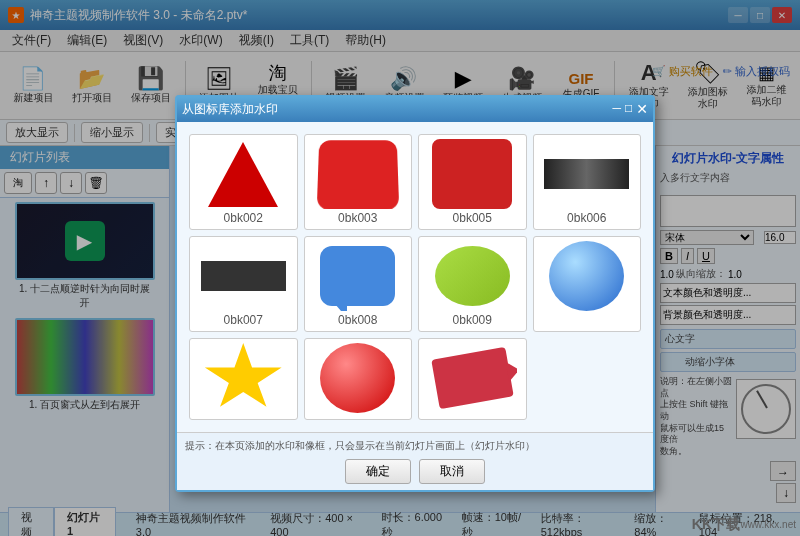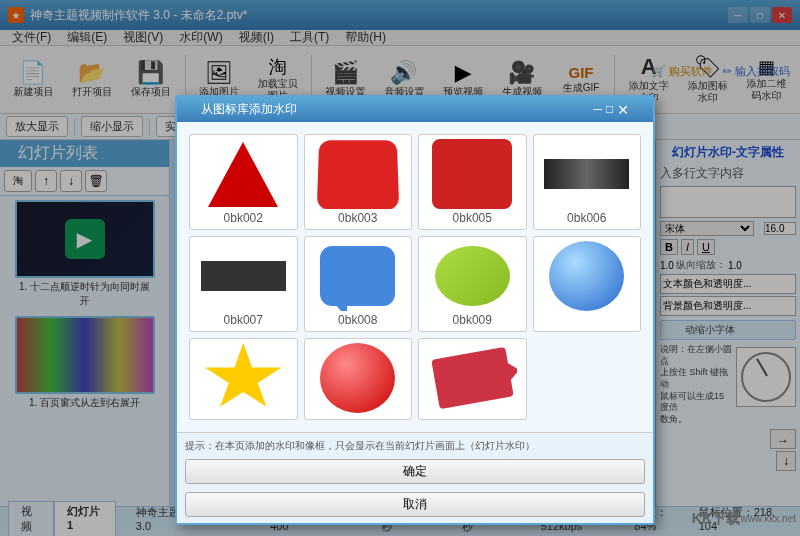--- a/index.html
+++ b/index.html
@@ -6,21 +6,21 @@
     body { font-family: 'Microsoft YaHei', SimSun, Arial, sans-serif; font-size: 12px; background: #d4e8f7; width: 800px; height: 536px; overflow: hidden; }
 
     
     .title-bar { background: linear-gradient(to bottom, #5ba8d8, #3a7fba); height: 30px; display: flex; align-items: center; padding: 0 8px; color: white; font-size: 13px; }
     .title-bar-icon { width: 16px; height: 16px; background: #ff6600; border-radius: 2px; margin-right: 6px; display: flex; align-items: center; justify-content: center; font-size: 10px; color: white; }
     .title-text { flex: 1; font-size: 12px; }
     .title-controls { display: flex; gap: 2px; }
     .title-btn { width: 20px; height: 16px; background: rgba(255,255,255,0.2); border-radius: 2px; display: flex; align-items: center; justify-content: center; cursor: pointer; font-size: 10px; color: white; }
 
     
-    .menu-bar { background: #f0f0f0; height: 16px; display: flex; align-items: center; padding: 0 4px; border-bottom: 1px solid #ccc; }
+    .menu-bar { background: #f0f0f0; height: 22px; display: flex; align-items: center; padding: 0 4px; border-bottom: 1px solid #ccc; }
     .menu-item { padding: 2px 8px; cursor: pointer; font-size: 12px; color: #333; }
 
     
     .top-right { position: absolute; top: 30px; right: 10px; display: flex; align-items: center; gap: 4px; height: 22px; }
 
     
     .toolbar { background: #f5f5f5; height: 68px; display: flex; align-items: center; padding: 4px 6px; gap: 4px; border-bottom: 1px solid #ccc; flex-wrap: nowrap; overflow: hidden; }
     .tool-btn { display: flex; flex-direction: column; align-items: center; justify-content: center; width: 56px; height: 58px; cursor: pointer; border: 1px solid transparent; border-radius: 3px; padding: 2px; }
     .tool-btn .tb-icon { font-size: 22px; line-height: 1; }
     .tool-btn .tb-label { font-size: 10px; color: #333; text-align: center; margin-top: 2px; line-height: 1.2; }
@@ -29,47 +29,47 @@
     
     .toolbar2 { background: #eef5fb; height: 26px; display: flex; align-items: center; padding: 0 6px; gap: 4px; border-bottom: 1px solid #ccc; }
     .tb2-btn { padding: 2px 8px; border: 1px solid #bbb; border-radius: 3px; background: white; cursor: pointer; font-size: 11px; color: #333; }
     .tb2-sep { width: 1px; height: 18px; background: #ccc; margin: 0 2px; }
 
     
     .main-area { display: flex; height: calc(536px - 30px - 22px - 68px - 26px - 24px); background: #d4e8f7; }
 
     
     .left-panel { width: 170px; background: #e8f2fb; border-right: 1px solid #aac8e8; display: flex; flex-direction: column; }
-    .left-panel-header { background: #5ba8d8; color: white; font-size: 16px; padding: 3px 18px; display: flex; align-items: center; justify-content: space-between; }
+    .left-panel-header { background: #5ba8d8; color: white; font-size: 12px; padding: 3px 10px; display: flex; align-items: center; justify-content: space-between; }
     .left-panel-toolbar { display: flex; align-items: center; padding: 3px 4px; gap: 3px; border-bottom: 1px solid #aac8e8; background: #f0f7fd; }
     .lp-btn { width: 22px; height: 22px; border: 1px solid #aaa; border-radius: 3px; background: white; cursor: pointer; display: flex; align-items: center; justify-content: center; font-size: 12px; }
     .slide-list { flex: 1; overflow-y: auto; padding: 4px; }
     .slide-item { display: flex; flex-direction: column; align-items: center; margin-bottom: 8px; cursor: pointer; }
     .slide-thumb { width: 140px; height: 78px; border: 2px solid #7ec4e8; border-radius: 2px; overflow: hidden; background: #f0f0f0; display: flex; align-items: center; justify-content: center; }
     .slide-label { font-size: 10px; color: #333; margin-top: 2px; text-align: center; width: 140px; }
     .right-props { width: 145px; background: #f0f7fd; border-left: 1px solid #aac8e8; display: flex; flex-direction: column; padding: 4px; font-size: 11px; overflow: hidden; }
     .props-header { font-size: 12px; font-weight: bold; color: #1d4ed8; margin-bottom: 4px; text-align: center; }
     .props-section { background: #d8ecfa; border: 1px solid #aac8e8; border-radius: 2px; padding: 2px 4px; margin-bottom: 3px; font-size: 10px; color: #444; }
     .props-diagram { width: 60px; height: 60px; background: white; border: 1px solid #aaa; margin: 3px auto; display: flex; align-items: center; justify-content: center; position: relative; }
     .dial-circle { width: 50px; height: 50px; border-radius: 50%; border: 2px solid #888; position: relative; display: flex; align-items: center; justify-content: center; }
     .dial-line { position: absolute; width: 2px; height: 20px; background: #555; top: 2px; left: 50%; transform-origin: bottom center; transform: rotate(-30deg); }
 
     
     .modal-overlay { position: absolute; top: 0; left: 0; width: 100%; height: 100%; background: rgba(0,0,0,0.3); z-index: 100; display: flex; align-items: center; justify-content: center; }
     .modal { background: #f0f7fd; border: 2px solid #5ba8d8; border-radius: 4px; width: 480px; display: flex; flex-direction: column; box-shadow: 4px 4px 12px rgba(0,0,0,0.4); }
-    .modal-header { background: linear-gradient(to bottom, #5ba8d8, #3a7fba); color: white; padding: 4px 24px; display: flex; align-items: flex-end; justify-content: space-between; font-size: 12px; }
+    .modal-header { background: linear-gradient(to bottom, #5ba8d8, #3a7fba); color: white; padding: 4px 5px; display: flex; align-items: flex-start; justify-content: space-between; font-size: 12px; }
     .modal-close { cursor: pointer; font-size: 14px; color: white; }
     .modal-body { padding: 8px; }
     .icon-grid { display: grid; grid-template-columns: repeat(4, 1fr); gap: 6px; padding: 4px; }
     .icon-item { display: flex; flex-direction: column; align-items: center; cursor: pointer; border: 1px solid #ccc; border-radius: 3px; padding: 4px; background: white; }
     .icon-img { width: 90px; height: 70px; display: flex; align-items: center; justify-content: center; overflow: hidden; }
     .icon-label { font-size: 12px; color: #555; margin-top: 2px; }
     .modal-footer { padding: 6px 8px; background: #e8f2fb; border-top: 1px solid #ccc; }
     .modal-tip { font-size: 10px; color: #555; margin-bottom: 6px; }
-    .modal-actions { display: flex; justify-content: center; gap: 8px; flex-direction: column; }
+    .modal-actions { display: flex; justify-content: center; gap: 8px; }
     .modal-btn { padding: 3px 20px; border: 1px solid #aaa; border-radius: 3px; background: linear-gradient(to bottom, #f8f8f8, #e0e0e0); cursor: pointer; font-size: 12px; }
 
     
     .status-bar { height: 24px; background: #d0e8f5; border-top: 1px solid #aac8e8; display: flex; align-items: center; padding: 0 8px; font-size: 11px; color: #333; gap: 12px; }
     .status-tabs { display: flex; gap: 0; margin-right: 8px; }
     .status-tab { padding: 2px 12px; border: 1px solid #aac8e8; background: #e8f4fd; font-size: 11px; cursor: pointer; }
     .status-tab.active { background: white; font-weight: bold; }
 
     
     .canvas-area { flex: 1; background: #c8dff0; display: flex; align-items: center; justify-content: center; position: relative; overflow: hidden; }
@@ -227,21 +227,21 @@
     </div>
   </div>
 
   <div class="canvas-area">
   </div>
 
   <div class="right-props">
     <div class="props-header">
       幻灯片水印-文字属性
     </div>
-    <div style="font-size:12px;color:#555;margin-bottom:4px;">入多行文字内容</div>
+    <div style="font-size:10px;color:#555;margin-bottom:10px;">入多行文字内容</div>
     <textarea style="width: 100%; height: 32px; font-size: 10px; border: 1px solid rgb(170, 170, 170); resize: none;"></textarea>
     <div style="display:flex;align-items:center;margin:3px 0;gap:10px;">
       <select style="flex:1;font-size:10px;border:1px solid #aaa;">
         <option>宋体</option>
       </select>
       <input type="text" value="16.0" style="width: 32px; font-size: 10px; border: 1px solid rgb(170, 170, 170);">
     </div>
     <div style="display:flex;align-items:center;gap:3px;margin-bottom:3px;">
       <button style="padding:1px 4px;font-weight:bold;font-size:11px;border:1px solid #aaa;cursor:pointer;">B</button>
       <button style="padding:1px 4px;font-style:italic;font-size:11px;border:1px solid #aaa;cursor:pointer;">I</button>
@@ -251,20 +251,23 @@
       <span>1.0</span>
       <span style="color:#555;">纵向缩放：</span>
       <span>1.0</span>
     </div>
     <button style="width:100%;margin-bottom:2px;font-size:10px;padding:2px;border:1px solid #aaa;cursor:pointer;background:white;text-align:left;">
       <span>文本颜色和透明度...</span>
     </button>
     <button style="width:100%;margin-bottom:4px;font-size:10px;padding:2px;border:1px solid #aaa;cursor:pointer;background:white;text-align:left;">
       <span>背景颜色和透明度...</span>
     </button>
+    <div class="props-section">
+      <span>心文字</span>
+    </div>
     <div class="props-section" style="margin-bottom:4px;padding-left:24px;">
       <span>动缩小字体</span>
     </div>
     <div style="display:flex;gap:4px;margin-bottom:3px;">
       <div style="flex:1;font-size:9px;color:#444;line-height:1.3;">说明：在左侧小圆点<br>上按住 Shift 键拖动<br>鼠标可以生成15度倍<br>数角。</div>
       <div class="props-diagram">
         <div class="dial-circle">
           <div class="dial-line"></div>
         </div>
       </div>

